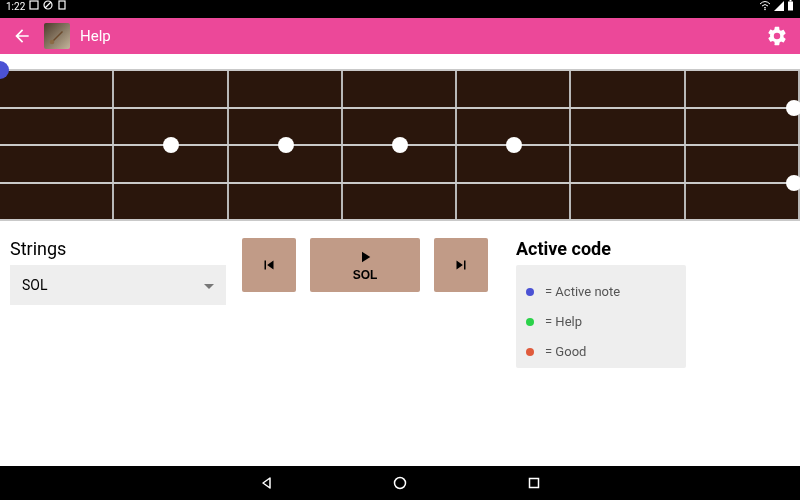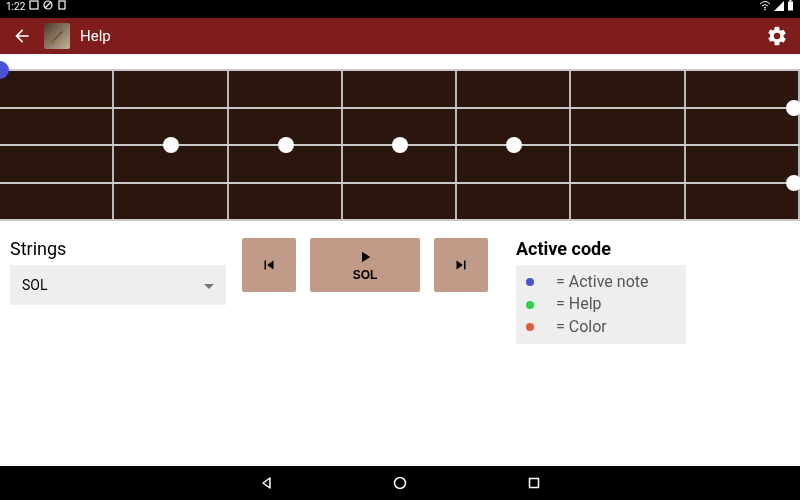--- a/index.html
+++ b/index.html
@@ -2,21 +2,21 @@
 <html><head>
 <meta charset="utf-8">
 <style>
   * { margin: 0; padding: 0; box-sizing: border-box; }
   html, body { width: 800px; height: 500px; font-family: Roboto, Arial, sans-serif; background: #fff; overflow: hidden; }
   .screen { display: flex; flex-direction: column; width: 100%; height: 100%; }
   .status-bar { height: 18px; background: #000; color: #fff; display: flex; align-items: flex-start; font-size: 10px; padding: 0 6px; }
   .status-left { display: flex; align-items: center; gap: 4px; }
   .status-right { margin-left: auto; display: flex; align-items: center; gap: 3px; }
   .status-ico { display:inline-block; }
-  .app-bar { height: 36px; background: #7f1d1d; color: #fff; display: flex; align-items: center; padding: 0 10px; gap: 10px; }
+  .app-bar { height: 36px; background: #ec4899; color: #fff; display: flex; align-items: center; padding: 0 10px; gap: 10px; }
   .app-bar .back { width: 24px; height: 24px; display:flex; align-items:center; justify-content:center; cursor:pointer; }
   .app-bar .app-icon { width: 26px; height: 26px; background: linear-gradient(135deg,#4b3b2b,#c4b49b); border-radius:2px; display:flex; align-items:center; justify-content:center; }
   .app-bar .title { font-size: 15px; }
   .app-bar .spacer { flex: 1; }
   .app-bar .settings { width: 26px; height: 26px; display:flex; align-items:center; justify-content:center; cursor:pointer; }
   .board-area { background: #fff; padding: 16px 0 0 0; }
   .fretboard { position: relative; height: 150px; display:flex; }
   .marker { position:absolute; width:16px; height:16px; background:#fff; border-radius:50%; transform:translate(-50%,-50%); }
   .active-note { position:absolute; width:18px; height:18px; background:#4b52d4; border-radius:50%; transform:translate(-50%,-50%); }
   .controls { display:flex; gap:16px; padding: 18px 10px; align-items:flex-start; }
@@ -25,21 +25,21 @@
   .select { height:40px; background:#eee; display:flex; align-items:center; padding:0 12px; font-size:14px; cursor:pointer; position:relative;}
   .select .caret { margin-left:auto; }
   .btn-group { display:flex; gap:14px; align-items:stretch; }
   .btn { background:#c19b87; border:none; height:54px; display:flex; flex-direction:column; align-items:center; justify-content:center; cursor:pointer; border-radius:2px; }
   .btn.small { width:54px; }
   .btn.play { width:110px; }
   .btn .lbl { font-size:12px; font-weight:700; margin-top:2px; color:#000;}
   .legend { margin-left: 12px; }
   .legend h3 { font-size: 18px; font-weight:700; margin-bottom:6px; }
   .legend-box { background:#eee; padding:6px 10px; border-radius:2px; min-width:170px;}
-  .legend-row { display:flex; align-items:center; gap:22px; font-size:16px; color:#555; line-height:1.4;}
+  .legend-row { display:flex; align-items:center; gap:11px; font-size:13px; color:#555; line-height:1.4;margin-top:12px;}
   .dot { width:8px; height:8px; border-radius:50%; display:inline-block; }
   .nav-bar { margin-top:auto; height:34px; background:#000; display:flex; align-items:center; justify-content:center; gap:120px; }
   .nav-bar .nav-ico { width:14px; height:14px; display:flex; align-items:center; justify-content:center;}
 </style>
 </head>
 <body>
 
 <div class="screen">
   <div class="status-bar">
     <div class="status-left">
@@ -186,21 +186,21 @@
           <div class="legend-row">
             <span class="dot" style="background: rgb(75, 82, 212);"></span>
             <span>= Active note</span>
           </div>
           <div class="legend-row">
             <span class="dot" style="background: rgb(43, 210, 74);"></span>
             <span>= Help</span>
           </div>
           <div class="legend-row">
             <span class="dot" style="background: rgb(224, 91, 60);"></span>
-            <span>= Color</span>
+            <span>= Good</span>
           </div>
         </div>
     </div>
   </div>
 
   <div class="nav-bar">
     <div class="nav-ico">
       <svg width="14" height="14" viewBox="0 0 14 14">
           <path d="M11 2 L4 7 L11 12 Z" fill="none" stroke="#fff" stroke-width="1.5" stroke-linejoin="round"></path>
         </svg>

